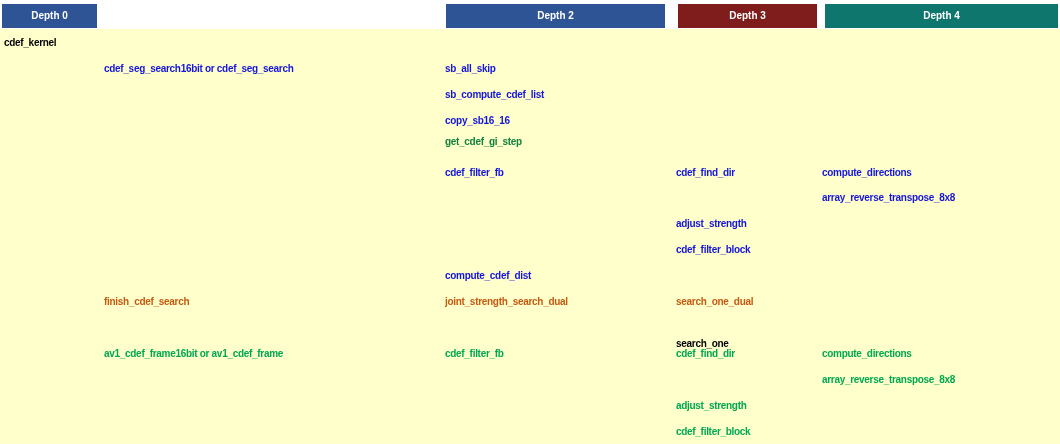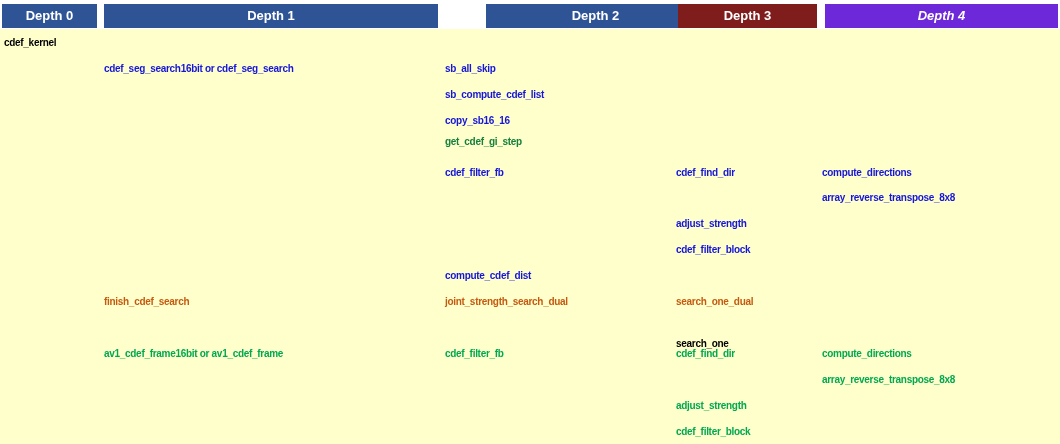--- a/index.html
+++ b/index.html
@@ -3,37 +3,36 @@
 <meta charset="utf-8">
 <style>
   html,body{margin:0;padding:0;background:#FFFFFF;}
   #page{
     position:relative;width:1060px;height:444px;overflow:hidden;
     font-family:"Liberation Sans","DejaVu Sans",sans-serif;
     font-weight:bold;background:#FFFFFF;
   }
   .hdr{
     position:absolute;top:4px;height:24px;line-height:24px;
-    text-align:center;font-size:13px;
+    text-align:center;font-size:10px;
   }
   #body-bg{position:absolute;left:0;top:29px;width:1060px;height:415px;}
   .cell{
     position:absolute;height:26px;line-height:26px;font-size:10px;
     letter-spacing:-0.3px;white-space:nowrap;
   }
 </style>
 </head>
 <body>
 
 <div id="page" style="background: rgb(255, 255, 255);">
   <div class="hdr" style="left: 2px; width: 95px; background: rgb(47, 84, 150); color: rgb(255, 255, 255);">Depth 0</div>
-  <div class="hdr" style="left: 104px; width: 334px; background: rgb(47, 84, 150); color: rgb(255, 255, 255);">Depth 1</div>
-  <div class="hdr" style="left: 446px; width: 219px; background: rgb(47, 84, 150); color: rgb(255, 255, 255); margin-left: 40px;">Depth 2</div>
+  <div class="hdr" style="left: 446px; width: 219px; background: rgb(47, 84, 150); color: rgb(255, 255, 255);">Depth 2</div>
   <div class="hdr" style="left: 678px; width: 139px; background: #7f1d1d; color: rgb(255, 255, 255);">Depth 3</div>
-  <div class="hdr" style="left: 825px; width: 233px; background: #6d28d9; color: rgb(255, 255, 255); font-style: italic;">Depth 4</div>
+  <div class="hdr" style="left: 825px; width: 233px; background: #0f766e; color: rgb(255, 255, 255);">Depth 4</div>
   <div id="body-bg" style="background: rgb(255, 255, 204);"></div>
 <div class="cell" style="left: 4px; top: 30px; color: rgb(0, 0, 0);">cdef_kernel</div>
     <div class="cell" style="left: 104px; top: 56px; color: rgb(21, 21, 220);">cdef_seg_search16bit or cdef_seg_search</div>
     <div class="cell" style="left: 445px; top: 56px; color: rgb(21, 21, 220);">sb_all_skip</div>
     <div class="cell" style="left: 445px; top: 82px; color: rgb(21, 21, 220);">sb_compute_cdef_list</div>
     <div class="cell" style="left: 445px; top: 108px; color: rgb(21, 21, 220);">copy_sb16_16</div>
     <div class="cell" style="left: 445px; top: 129px; color: #15803d;">get_cdef_gi_step</div>
     <div class="cell" style="left: 445px; top: 160px; color: rgb(21, 21, 220);">cdef_filter_fb</div>
     <div class="cell" style="left: 676px; top: 160px; color: rgb(21, 21, 220);">cdef_find_dir</div>
     <div class="cell" style="left: 822px; top: 160px; color: rgb(21, 21, 220);">compute_directions</div>

